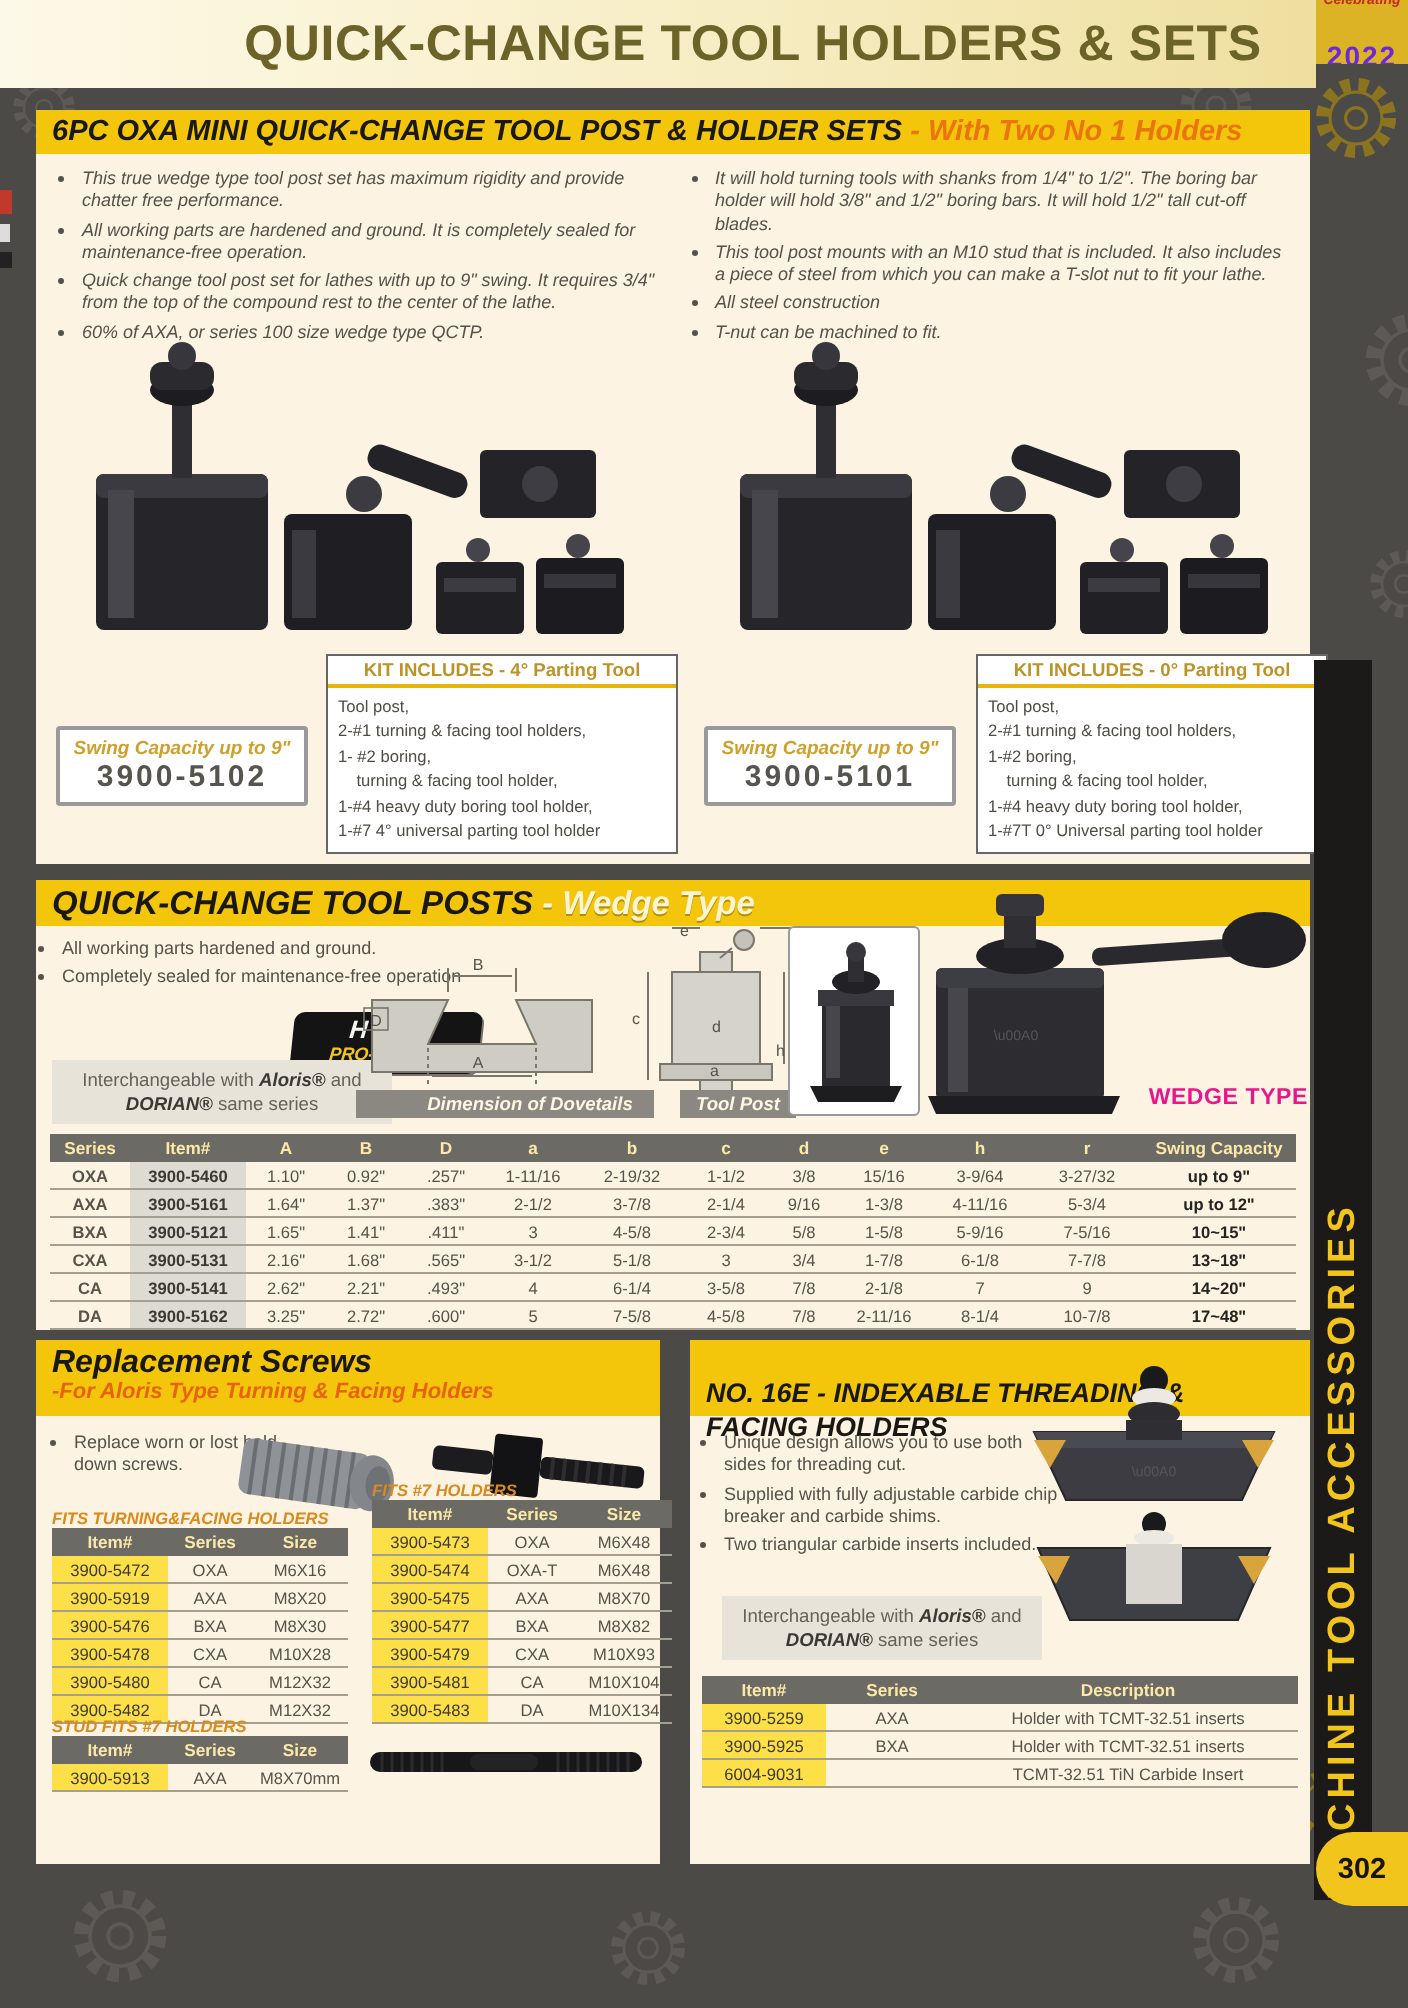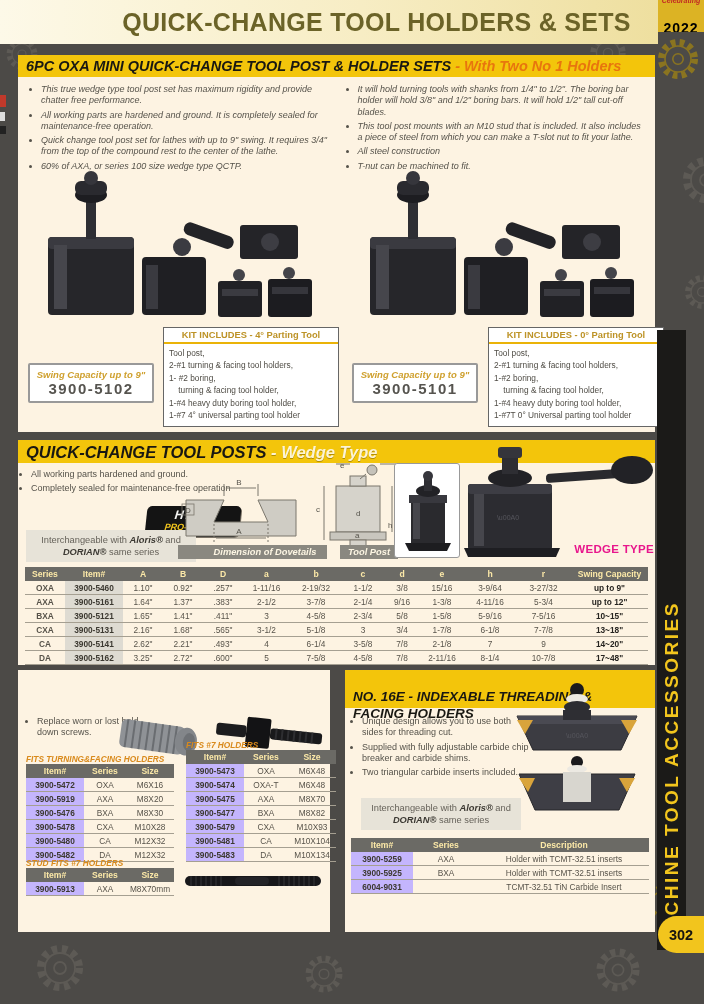--- a/index.html
+++ b/index.html
@@ -9,21 +9,21 @@
   .gear.gold{color:#8a7420;}
 
   
   .header{position:absolute;left:0;top:0;width:658px;height:44px;
           background:linear-gradient(90deg,#fdf9e8 0%,#f7edc4 55%,#eedf9f 100%);
           display:flex;align-items:center;justify-content:center;}
   .header-title{font-size:25px;font-weight:bold;color:#6b6328;letter-spacing:.3px;padding-left:95px;white-space:nowrap;}
   .header-corner{position:absolute;left:658px;top:0;width:46px;height:32px;background:#dcb324;
                  display:flex;flex-direction:column;align-items:center;justify-content:center;overflow:hidden;}
   .celebrating{font-size:7px;font-weight:bold;font-style:italic;color:#c22b23;line-height:8px;}
-  .year{font-size:14px;font-weight:bold;color:#000000;line-height:14px;letter-spacing:1px;margin-top:16px;}
+  .year{font-size:14px;font-weight:bold;color:#6d28d9;line-height:14px;letter-spacing:1px;margin-top:16px;}
 
   .mark{position:absolute;}
   
   .panel{position:absolute;background:#fdf3e2;}
   .bar{background:#f3c50b;color:#191812;font-weight:bold;font-style:italic;
        padding:3px 8px;box-sizing:border-box;white-space:nowrap;}
   .bar-sub{color:#e8750e;}
   .bar-sub2{color:#fdf4d4;text-shadow:0 1px 0 #b18e06;}
   ul.bullets{margin:0;padding-left:13px;font-size:9px;color:#55524a;line-height:1.25;}
   ul.bullets li{margin-bottom:3px;}
@@ -68,21 +68,21 @@
   .wedge-type{position:absolute;left:540px;top:103px;width:96px;text-align:right;
               font-size:11.5px;font-weight:bold;color:#e8168c;letter-spacing:.3px;}
 
   table{border-collapse:collapse;table-layout:fixed;}
   th{background:#6b6a65;color:#fce9a8;font-size:8.6px;font-weight:bold;height:14px;padding:0 1px;overflow:hidden;}
   td{text-align:center;color:#57534a;border-bottom:1px solid #a59f91;padding:1.5px 0;font-size:8.3px;overflow:hidden;}
   .main-table{position:absolute;left:7px;top:127px;width:623px;}
   .main-table td:nth-child(1){font-weight:bold;}
   .main-table td:nth-child(2){background:#dedbd2;font-weight:bold;color:#3c3931;}
   .main-table td:last-child{font-weight:bold;color:#262420;}
-  .small-table td:nth-child(1){background:#c4b5fd;font-weight:bold;color:#3c3931;}
+  .small-table td:nth-child(1){background:#fde047;font-weight:normal;color:#3c3931;}
   .small-table{position:absolute;}
 
   
   .s3{left:18px;top:670px;width:312px;height:262px;}
   .s3 .bar{height:38px;padding:3px 8px;}
   .bar-title-l1{display:block;font-size:16px;line-height:17px;font-style:italic;}
   .bar-title-l2{display:block;font-size:11px;line-height:13px;color:#e8630d;font-style:italic;}
   .s3-bullet{position:absolute;left:6px;top:46px;width:112px;}
   .tbl-title{position:absolute;color:#d98a1c;font-weight:bold;font-style:italic;font-size:8.3px;white-space:nowrap;}
 
@@ -461,20 +461,24 @@
             <td>2-11/16</td>
             <td>8-1/4</td>
             <td>10-7/8</td>
             <td>17~48"</td>
           </tr>
         </tbody>
     </table>
   </section>
 
   <section class="panel s3">
+    <div class="bar">
+      <span class="bar-title-l1">Replacement Screws</span>
+      <span class="bar-title-l2">-For Aloris Type Turning &amp; Facing Holders</span>
+    </div>
     <ul class="bullets s3-bullet">
       <li>Replace worn or lost hold down screws.</li>
     </ul>
 
     <svg class="diagram" style="left:96px;top:42px;" width="92" height="54" viewBox="0 0 92 54">
       <g transform="rotate(8 46 27)">
         <rect x="6" y="12" width="64" height="28" rx="5" fill="#8f9296"></rect>
         <path d="M12,12 V40 M19,12 V40 M26,12 V40 M33,12 V40 M40,12 V40 M47,12 V40 M54,12 V40 M61,12 V40" stroke="#6a6d71" stroke-width="2"></path>
         <ellipse cx="72" cy="26" rx="11" ry="14" fill="#83868a"></ellipse>
         <ellipse cx="75" cy="26" rx="6" ry="9" fill="#6e7175"></ellipse>

